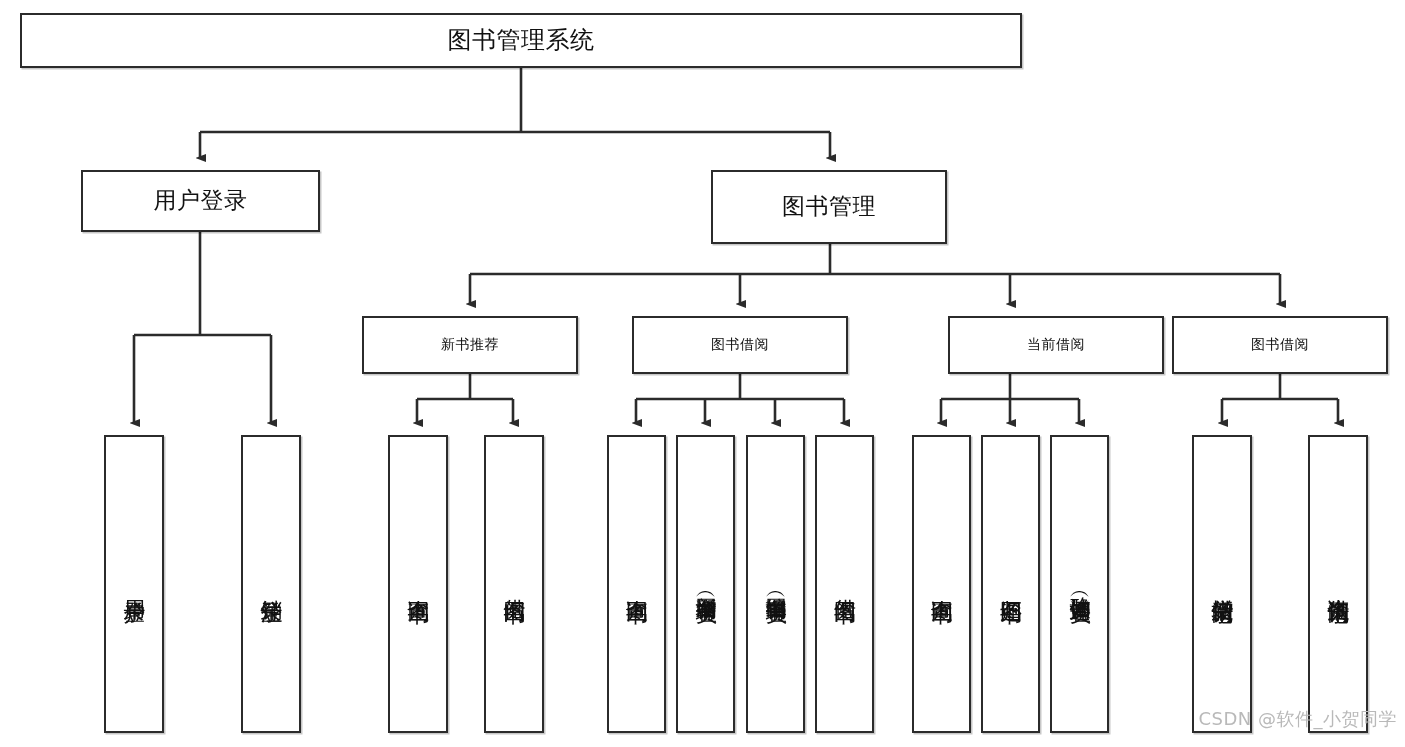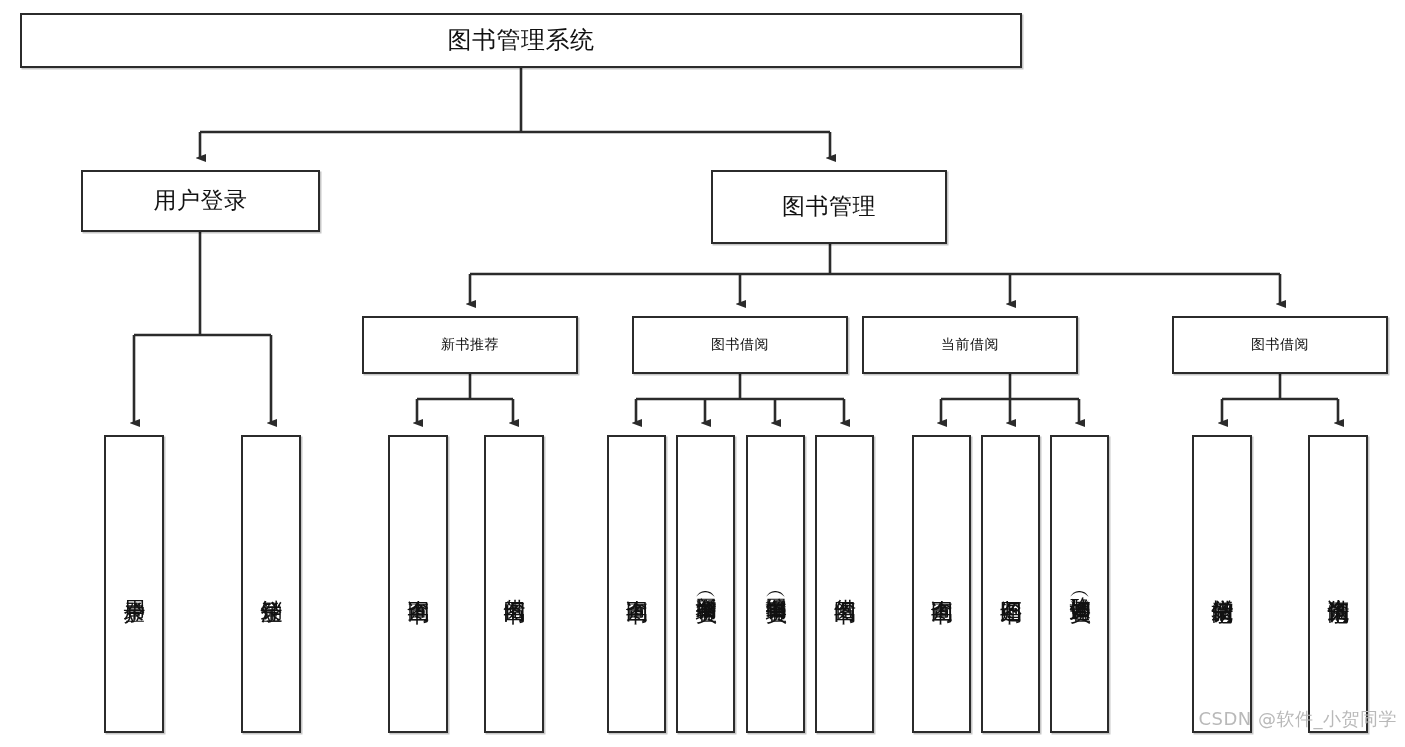--- a/index.html
+++ b/index.html
@@ -136,21 +136,21 @@
   <div class="node level1" style="left:711px; top:170px; width:236px; height:74px;">
     <span class="label-h">图书管理</span>
   </div>
 
   <div class="node level2" style="left:362px; top:316px; width:216px; height:58px;">
     <span class="label-h">新书推荐</span>
   </div>
   <div class="node level2" style="left:632px; top:316px; width:216px; height:58px;">
     <span class="label-h">图书借阅</span>
   </div>
-  <div class="node level2" style="left:862px; top:316px; width:216px; height:58px;">
+  <div class="node level2" style="left:948px; top:316px; width:216px; height:58px;">
     <span class="label-h">当前借阅</span>
   </div>
   <div class="node level2" style="left:1172px; top:316px; width:216px; height:58px;">
     <span class="label-h">图书借阅</span>
   </div>
 
   <div class="node leaf" style="left:104px; top:435px; width:60px; height:298px;">
     <span class="label-v">用户登录</span>
   </div>
   <div class="node leaf" style="left:241px; top:435px; width:60px; height:298px;">

